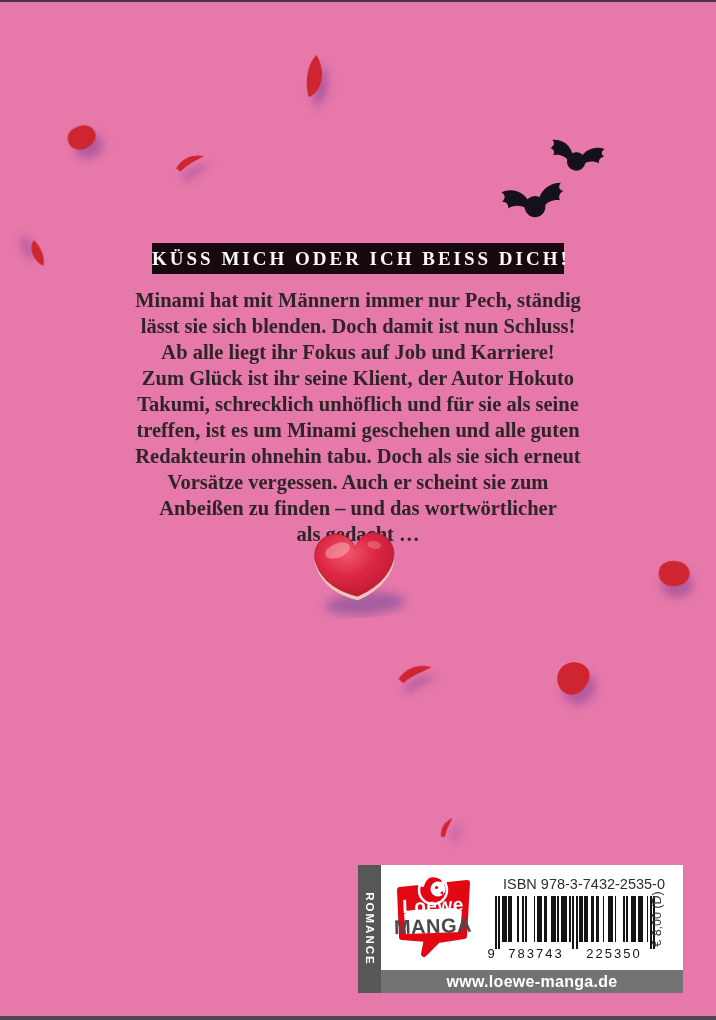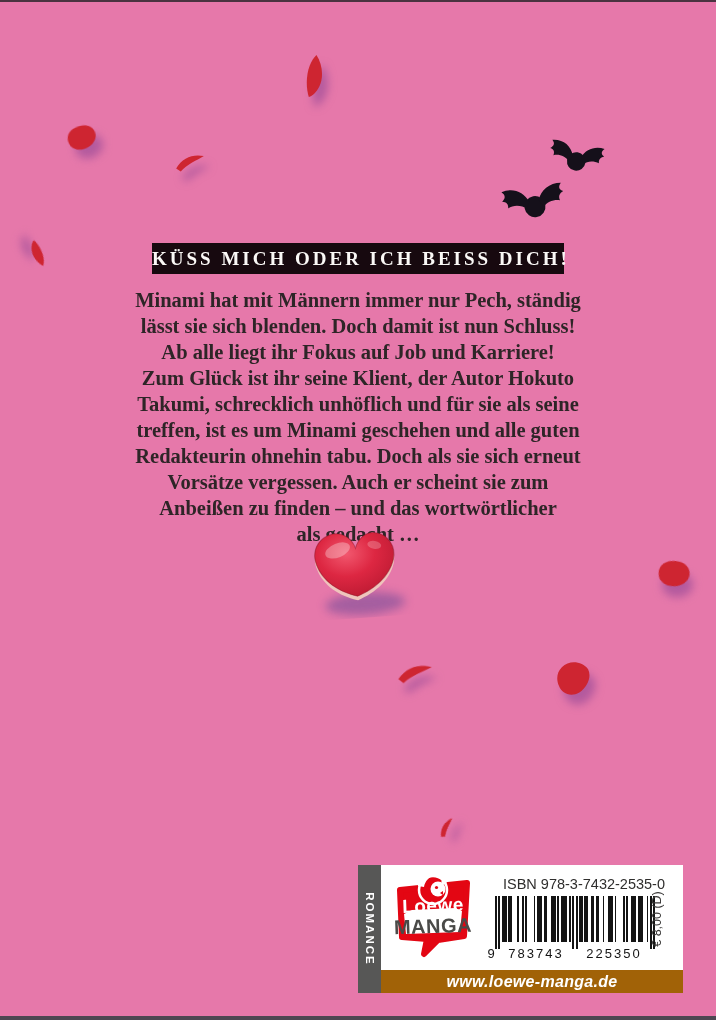--- a/index.html
+++ b/index.html
@@ -37,22 +37,22 @@
   .logo .t1{position:absolute;left:0;top:21px;width:84px;text-align:center;color:#ffffff;
     font-weight:bold;font-size:19px;transform:rotate(-2deg);letter-spacing:0.5px;}
   .logo .t2{position:absolute;left:0;top:41px;width:84px;text-align:center;color:#4a4a48;
     font-weight:bold;font-size:20px;transform:rotate(-2deg);letter-spacing:0.5px;}
   .isbn{position:absolute;left:112px;top:11px;width:172px;color:#2f2e2d;font-size:14.5px;
     white-space:nowrap;text-align:right;}
   .barcode{position:absolute;left:114px;top:31px;overflow:visible;}
   .price-wrap{position:absolute;left:256px;top:18px;width:40px;height:72px;
     display:flex;align-items:center;justify-content:center;}
   .price-wrap span{transform:rotate(-90deg);white-space:nowrap;font-size:12.5px;color:#3a3938;}
-  .web-bar{position:absolute;left:381px;top:970px;width:302px;height:23px;background:#a16207;
-    display:flex;align-items:center;justify-content:center;font-style:italic;}
+  .web-bar{position:absolute;left:381px;top:970px;width:302px;height:23px;background:#737373;
+    display:flex;align-items:center;justify-content:center;}
   .web-bar span{color:#ffffff;font-weight:bold;font-size:16px;letter-spacing:0.3px;}
 </style>
 </head>
 <body>
 
 <div class="cover">
   <div class="edge-top"></div>
 
   <svg class="petal" style="left:305px;top:54px;width:21px;height:44px;" viewBox="0 0 22 46">
       <path d="M12,1 C18,10 20,24 15,34 C12,40 8,44 4,45 C1,36 1,22 5,12 C7,7 9,4 12,1 Z"></path>

